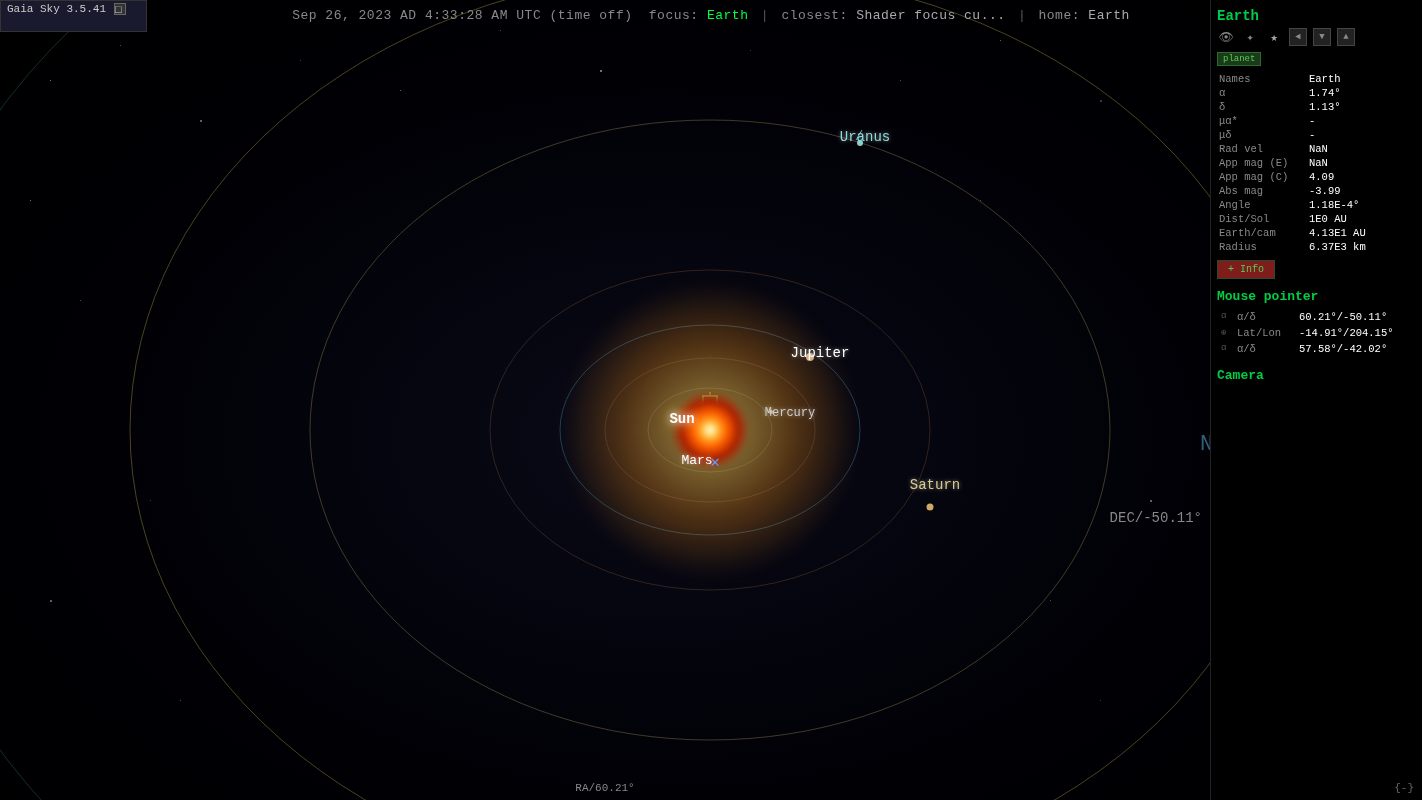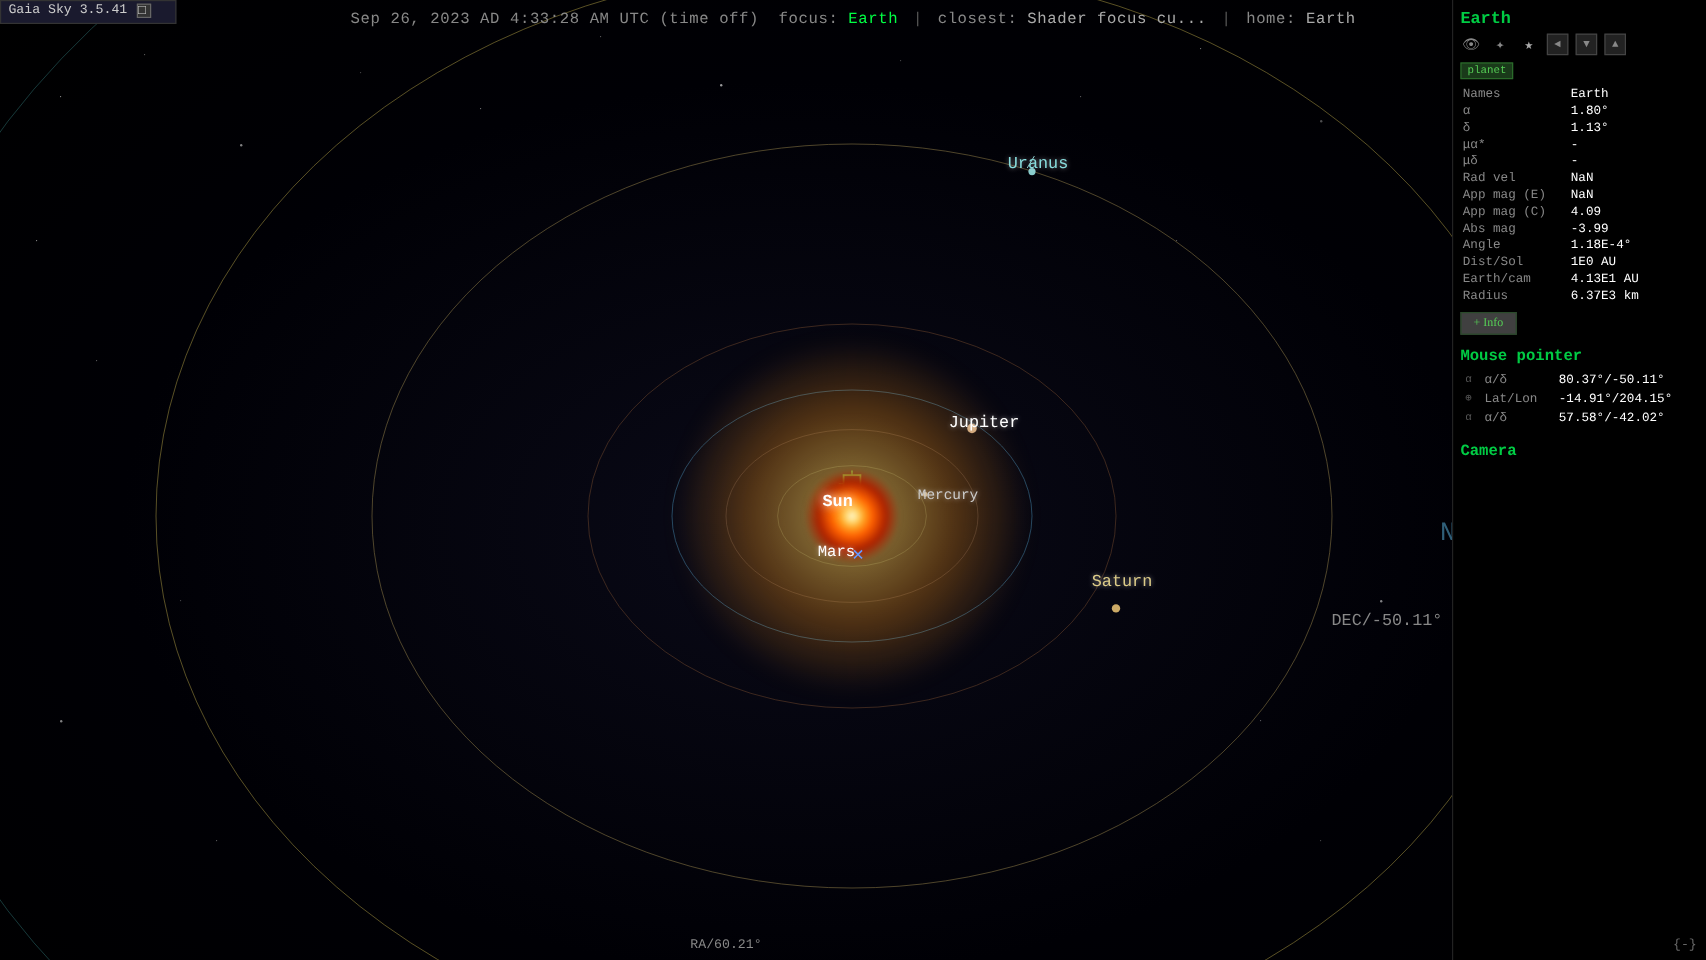--- a/index.html
+++ b/index.html
@@ -12,21 +12,21 @@
       color: #fff;
       position: relative;
     }
 
     
     #title-bar {
       position: absolute;
       top: 0; left: 0;
       background: #1a1a2e;
       border: 1px solid #333;
-      padding: 2px 20px 4px 6px;
+      padding: 2px 20px 16px 6px;
       font-size: 11px;
       color: #ccc;
       z-index: 100;
       display: flex;
       align-items: center;
       gap: 8px;
     }
     #title-bar-close {
       width: 12px; height: 12px;
       border: 1px solid #666;
@@ -177,29 +177,28 @@
     }
     .panel-table td:first-child {
       color: #888;
       width: 90px;
     }
     .panel-table td:last-child {
       color: #fff;
     }
 
     .info-button {
-      background: #404040;
+      background: #7f1d1d;
       border: 1px solid #2a4a2a;
       color: #55cc55;
       font-size: 10px;
       padding: 3px 10px;
       cursor: pointer;
       margin-top: 6px;
       display: inline-block;
-      font-family: Liberation Serif, serif;
     }
 
     .section-title {
       color: #00cc44;
       font-size: 13px;
       font-weight: bold;
       margin-top: 10px;
       margin-bottom: 4px;
     }
 
@@ -297,21 +296,21 @@
     <line x1="703" y1="403" x2="699" y2="403" stroke="#44ee44" stroke-width="1"></line>
 
     <circle cx="771" cy="412" r="2" fill="#aaaaaa"></circle>
 
     <line x1="856" y1="140" x2="862" y2="130" stroke="#88cccc" stroke-width="0.8"></line>
   </svg>
 
   <div id="sun-glow2" style="left:710px;top:430px;width:300px;height:300px;"></div>
   <div id="sun-glow" style="left:710px;top:430px;width:80px;height:80px;"></div>
 
-  <div class="planet-label" style="left:698px;top:419px;font-size:14px;font-weight:bold;text-shadow:0 0 8px #fff,0 0 16px #ffcc44;">Sun</div>
+  <div class="planet-label" style="left:682px;top:419px;font-size:14px;font-weight:bold;text-shadow:0 0 8px #fff,0 0 16px #ffcc44;">Sun</div>
 
   <div class="planet-label" style="left:790px;top:413px;font-size:12px;color:#cccccc;">Mercury</div>
 
   <div class="planet-label" style="left:697px;top:460px;font-size:13px;color:#ffffff;">Mars</div>
 
   <div class="planet-label" style="left:820px;top:353px;font-size:14px;color:#ffffff;">Jupiter</div>
 
   <div class="planet-label" style="left:935px;top:485px;font-size:14px;color:#ddcc88;">Saturn</div>
 
   <div class="planet-label" style="left:865px;top:137px;font-size:14px;color:#88dddd;">Uranus</div>
@@ -364,21 +363,21 @@
 
   
   <table class="panel-table">
     <tbody>
         <tr>
       <td>Names</td>
       <td>Earth</td>
     </tr>
     <tr>
       <td>α</td>
-      <td>1.80°</td>
+      <td>1.74°</td>
     </tr>
     <tr>
       <td>δ</td>
       <td>1.13°</td>
     </tr>
     <tr>
       <td>μα*</td>
       <td>-</td>
     </tr>
     <tr>
@@ -424,21 +423,21 @@
   <div class="info-button">+ Info</div>
 
   
   <div class="section-title">Mouse pointer</div>
 
   <table class="mouse-table">
     <tbody>
         <tr>
       <td style="color:#555;font-size:9px;">α</td>
       <td style="color:#888;">α/δ</td>
-      <td style="color:#fff;">80.37°/-50.11°</td>
+      <td style="color:#fff;">60.21°/-50.11°</td>
     </tr>
     <tr>
       <td style="color:#555;font-size:9px;">⊕</td>
       <td style="color:#888;">Lat/Lon</td>
       <td style="color:#fff;">-14.91°/204.15°</td>
     </tr>
     <tr>
       <td style="color:#555;font-size:9px;">α</td>
       <td style="color:#888;">α/δ</td>
       <td style="color:#fff;font-family:Liberation Mono, monospace;">57.58°/-42.02°</td>

